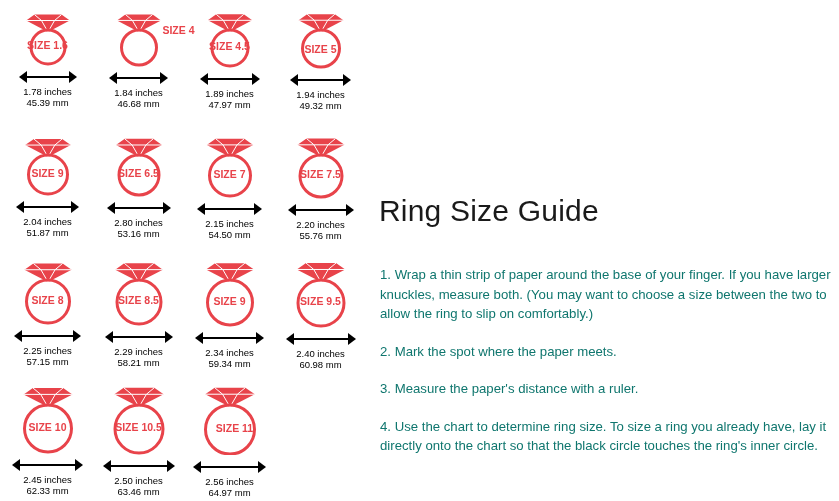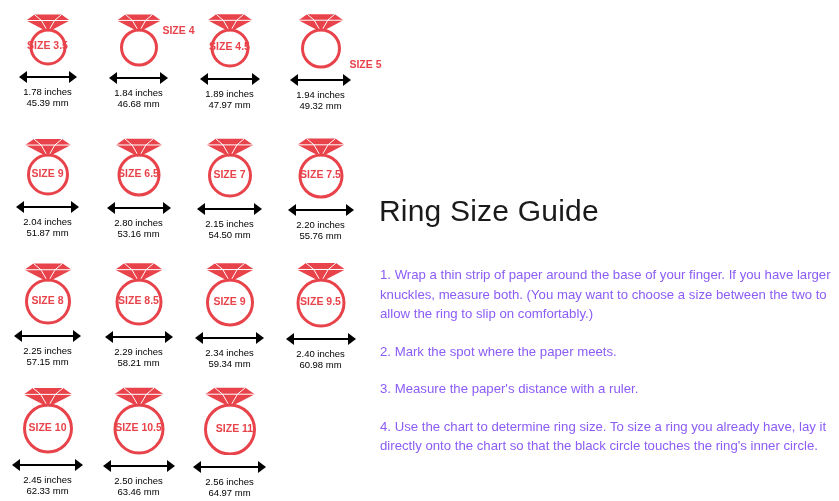--- a/index.html
+++ b/index.html
@@ -157,39 +157,39 @@
 
   .steps {
     position: absolute;
     left: 10px;
     top: 252px;
     width: 455px;
   }
   .step {
     font-size: 13.2px;
     line-height: 19.5px;
-    color: #8b5cf6;
+    color: #0f766e;
     margin-bottom: 18px;
   }
 </style>
 </head>
 <body>
 
 <div class="page">
 
   <div class="size-grid">
       <div class="size-cell">
         <div class="ring-wrap">
           <svg class="ring-svg" width="91" height="78" viewBox="0 0 91 78">
             <path d="M 23.7 18.5028 L 31.984 12.579999999999998 L 59.016 12.579999999999998 L 67.3 18.5028 L 45.5 30 Z" fill="#e8434a"></path>
             <path d="M 23.7 18.5028 L 67.3 18.5028" stroke="#ffffff" stroke-width="1" fill="none"></path>
             <path d="M 31.984 12.579999999999998 L 38.96 18.5028 M 59.016 12.579999999999998 L 52.04 18.5028 M 38.96 18.5028 L 45.5 30 M 52.04 18.5028 L 45.5 30" stroke="#ffffff" stroke-width="1" fill="none"></path>
             <circle cx="45.5" cy="45" r="17" fill="none" stroke="#e8434a" stroke-width="3"></circle>
           </svg>
-          <div class="size-label" style="top: 45px;">SIZE 3.5</div>
+          <div class="size-label" style="top: 45px;">SIZE 1.6</div>
         </div>
         <div class="arrow-row" style="top: 70px;">
           <div class="arrow-line" style="left: 22.5px; width: 46px;"></div>
           <div class="arrow-head left" style="left: 16.5px;"></div>
           <div class="arrow-head right" style="left: 66.5px;"></div>
         </div>
         <div class="measure" style="top: 86px;">1.78 inches</div>
         <div class="measure" style="top: 97px;">45.39 mm</div>
       </div>
       <div class="size-cell">
@@ -229,21 +229,21 @@
         <div class="measure" style="top: 99px;">47.97 mm</div>
       </div>
       <div class="size-cell">
         <div class="ring-wrap">
           <svg class="ring-svg" width="91" height="78" viewBox="0 0 91 78">
             <path d="M 23.1 18.2454 L 31.612000000000002 12.189999999999998 L 59.388 12.189999999999998 L 67.9 18.2454 L 45.5 30 Z" fill="#e8434a"></path>
             <path d="M 23.1 18.2454 L 67.9 18.2454" stroke="#ffffff" stroke-width="1" fill="none"></path>
             <path d="M 31.612000000000002 12.189999999999998 L 38.78 18.2454 M 59.388 12.189999999999998 L 52.22 18.2454 M 38.78 18.2454 L 45.5 30 M 52.22 18.2454 L 45.5 30" stroke="#ffffff" stroke-width="1" fill="none"></path>
             <circle cx="45.5" cy="46.5" r="18.5" fill="none" stroke="#e8434a" stroke-width="3"></circle>
           </svg>
-          <div class="size-label" style="top: 64px; margin-left: 45px;">SIZE 5</div>
+          <div class="size-label" style="top: 49px;">SIZE 5</div>
         </div>
         <div class="arrow-row" style="top: 73px;">
           <div class="arrow-line" style="left: 21px; width: 49px;"></div>
           <div class="arrow-head left" style="left: 15px;"></div>
           <div class="arrow-head right" style="left: 68px;"></div>
         </div>
         <div class="measure" style="top: 89px;">1.94 inches</div>
         <div class="measure" style="top: 100px;">49.32 mm</div>
       </div>
       <div class="size-cell">

